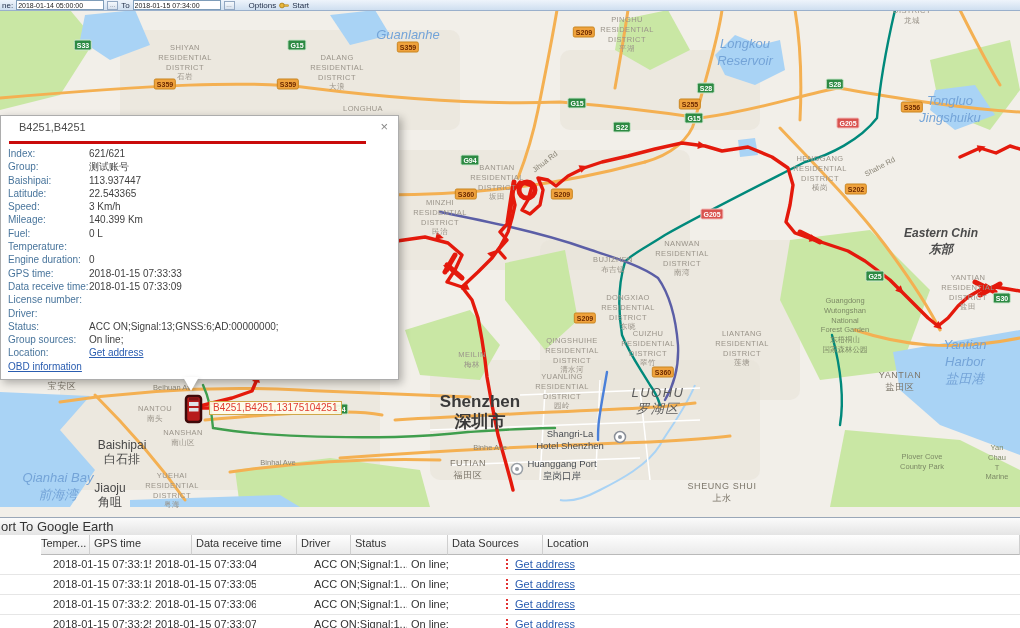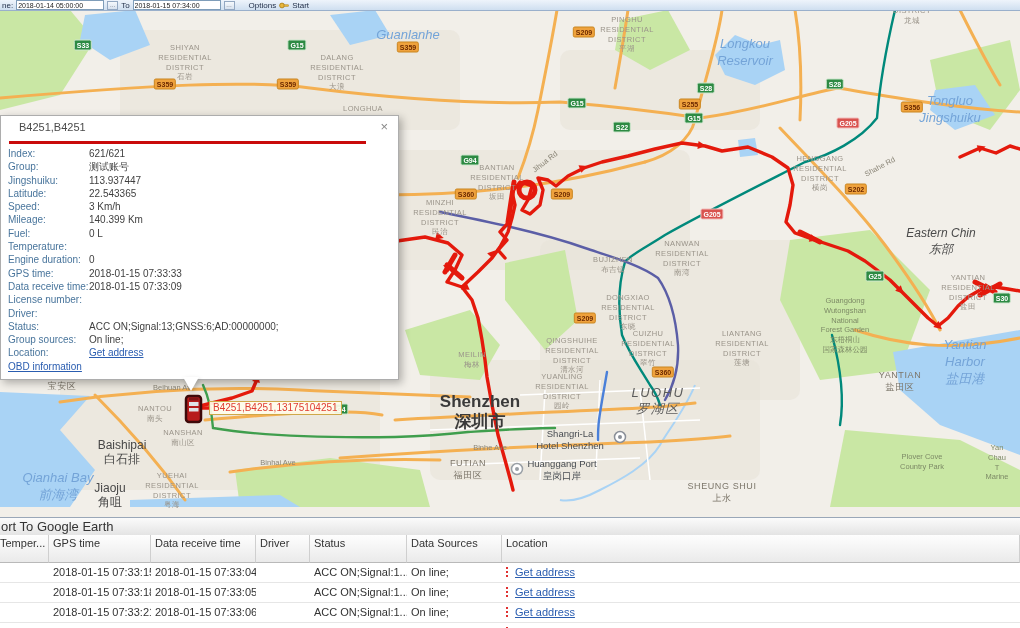--- a/index.html
+++ b/index.html
@@ -60,21 +60,21 @@
   .pval{color:#3f3f3f;}
   .link{color:var(--link);text-decoration:underline;cursor:pointer;}
   .ptail{position:absolute;left:183px;top:377px;width:0;height:0;z-index:31;
     border-left:8px solid transparent;border-right:8px solid transparent;
     border-top:14px solid #fff;filter:drop-shadow(1px 2px 2px rgba(0,0,0,.2));}
   
   .bexport{position:absolute;left:0;top:517px;width:1020px;height:17px;z-index:40;
     background:linear-gradient(#fbfbfb,#e4e4e4);border-top:1px solid #9aa7b8;
     border-bottom:1px solid #c8c8c8;font-size:13px;line-height:17px;color:#333;padding-left:1px;}
   .btable{position:absolute;left:0;top:535px;width:1020px;z-index:40;background:#fff;}
-  .bhead{display:flex;height:28px;}
+  .bhead{display:flex;height:20px;padding-left:41px;}
   .hc{border-right:1px solid #cfcfcf;border-bottom:1px solid #b9b9b9;
     background:linear-gradient(#fefefe,#eaeaea);padding-left:4px;line-height:16px;
     font-size:11px;color:#333;overflow:hidden;white-space:nowrap;box-sizing:border-box;}
   .brow{display:flex;height:19px;border-bottom:1px solid #e6e6e6;background:#fff;}
   .bc{padding-left:4px;font-size:11px;line-height:19px;color:#333;overflow:hidden;
     white-space:nowrap;box-sizing:border-box;}
   .w0{width:49px;} .w1{width:102px;} .w2{width:105px;} .w3{width:54px;}
   .w4{width:97px;} .w5{width:95px;} .w6{flex:1;}
   .clip{margin-left:-4px;}
   .redmark{display:inline-block;width:2px;height:10px;border-left:2px dotted #e03131;
@@ -257,21 +257,21 @@
       <div class="ml district" style="left: 742px; top: 338px;">LIANTANG
 RESIDENTIAL
 DISTRICT
 莲塘</div>
       <div class="ml park" style="left: 845px; top: 315px;">Guangdong
 Wutongshan
 National
 Forest Garden
 东梧桐山
 国家森林公园</div>
-      <div class="ml area2" style="left: 941px; top: 232px;">Eastern Chin
+      <div class="ml area2" style="left: 941px; top: 232px; font-weight: bold;">Eastern Chin
 东部</div>
       <div class="ml district" style="left: 472px; top: 350px;">MEILIN
 梅林</div>
       <div class="ml district" style="left: 562px; top: 381px;">YUANLING
 RESIDENTIAL
 DISTRICT
 园岭</div>
       <div class="ml city" style="left: 480px; top: 402px;">Shenzhen
 深圳市</div>
       <div class="ml big" style="left: 658px; top: 391px;">LUOHU
@@ -342,21 +342,21 @@
     </div>
 </div>
 
 <div class="popup">
   <div class="ptitle">B4251,B4251</div>
   <div class="pclose">×</div>
   <div class="pline"></div>
   <div class="pfields">
     <div class="prow"><span class="plab">Index:</span><span class="pval">621/621</span></div>
     <div class="prow"><span class="plab">Group:</span><span class="pval">测试账号</span></div>
-    <div class="prow"><span class="plab">Jingshuiku:</span><span class="pval">113.937447</span></div>
+    <div class="prow"><span class="plab">Baishipai:</span><span class="pval">113.937447</span></div>
     <div class="prow"><span class="plab">Latitude:</span><span class="pval">22.543365</span></div>
     <div class="prow"><span class="plab">Speed:</span><span class="pval">3 Km/h</span></div>
     <div class="prow"><span class="plab">Mileage:</span><span class="pval">140.399 Km</span></div>
     <div class="prow"><span class="plab">Fuel:</span><span class="pval">0 L</span></div>
     <div class="prow"><span class="plab">Temperature:</span><span class="pval"></span></div>
     <div class="prow"><span class="plab">Engine duration:</span><span class="pval">0</span></div>
     <div class="prow"><span class="plab">GPS time:</span><span class="pval">2018-01-15 07:33:33</span></div>
     <div class="prow"><span class="plab">Data receive time:</span><span class="pval">2018-01-15 07:33:09</span></div>
     <div class="prow"><span class="plab">License number:</span><span class="pval"></span></div>
     <div class="prow"><span class="plab">Driver:</span><span class="pval"></span></div>

